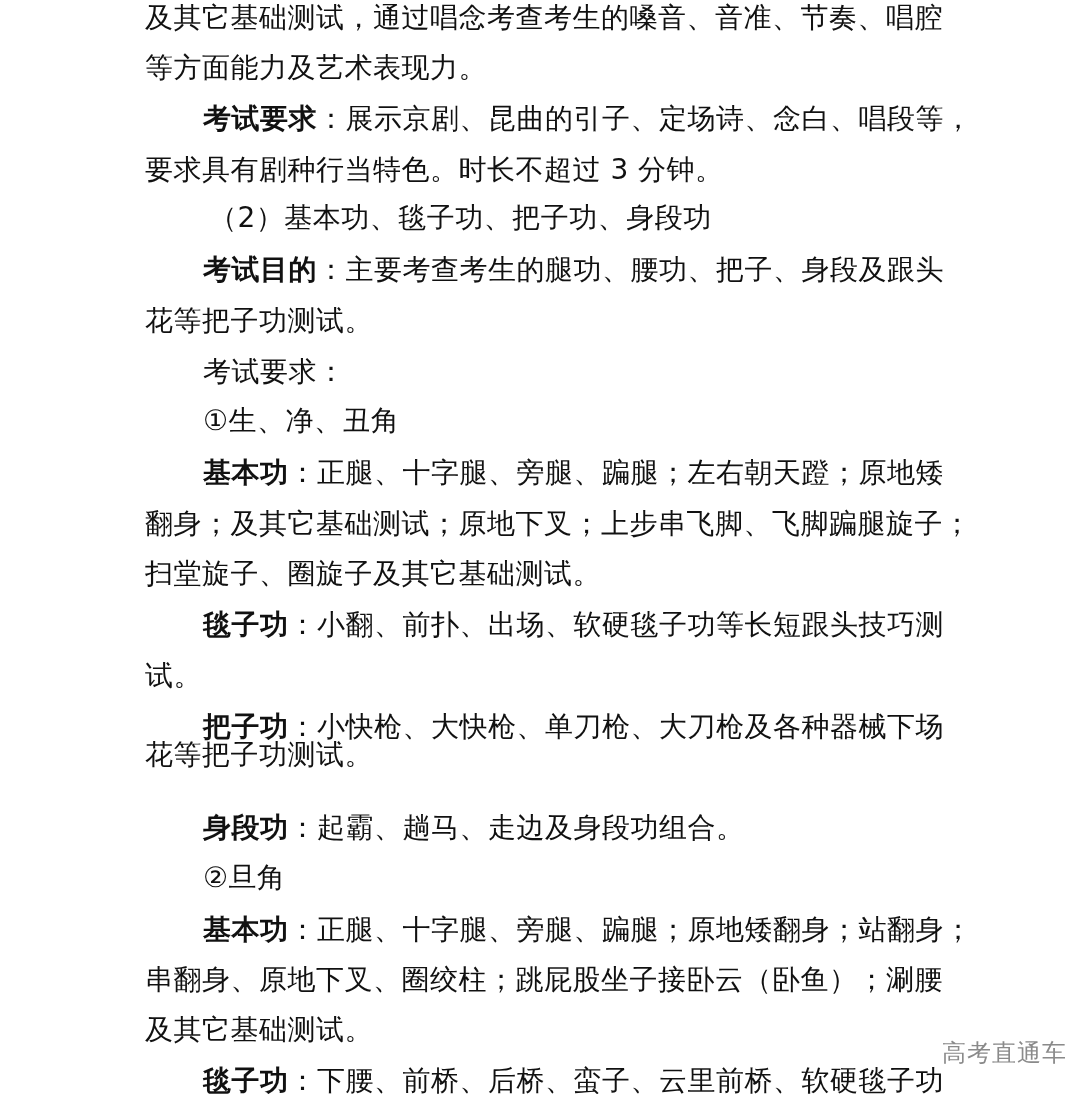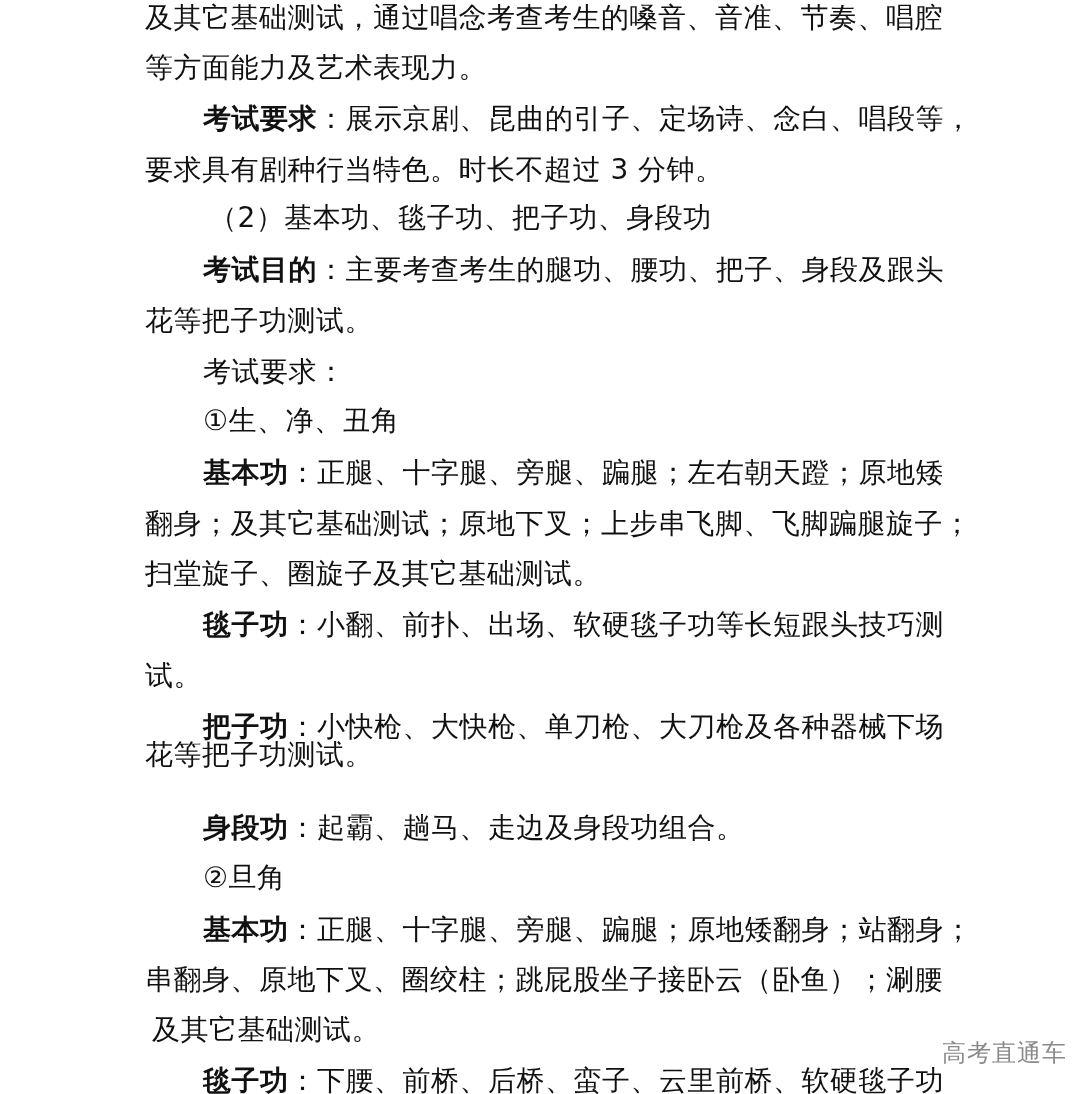--- a/index.html
+++ b/index.html
@@ -122,21 +122,21 @@
   </div>
 
   <div class="line indent" style="top:912px;">
     <span class="label">基本功</span><span>：</span><span>正腿、十字腿、旁腿、蹁腿；原地矮翻身；站翻身；</span>
   </div>
 
   <div class="line" style="top:962px;">
     <span>串翻身、原地下叉、圈绞柱；跳屁股坐子接卧云（卧鱼）；涮腰</span>
   </div>
 
-  <div class="line" style="top:1012px;margin-left:7px;">
+  <div class="line" style="top:1012px;">
     <span>及其它基础测试。</span>
   </div>
 
   <div class="line indent" style="top:1063px;">
     <span class="label">毯子功</span><span>：</span><span>下腰、前桥、后桥、蛮子、云里前桥、软硬毯子功</span>
   </div>
 </div>
 
 <div class="watermark">高考直通车</div>
 

